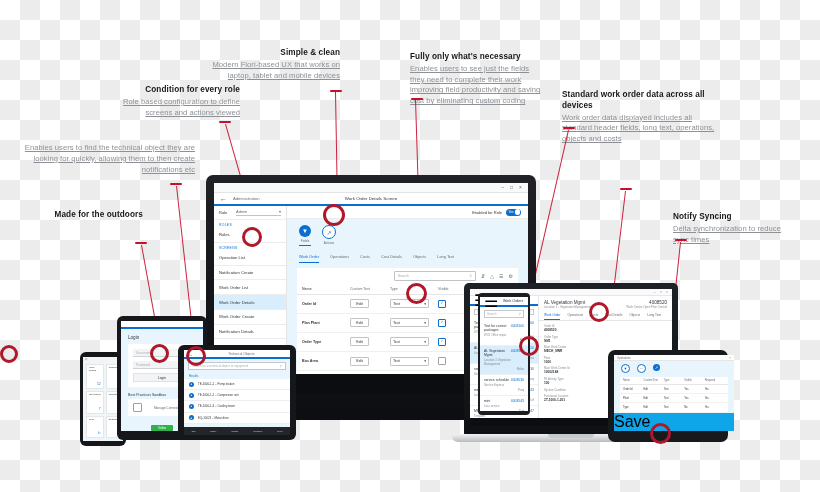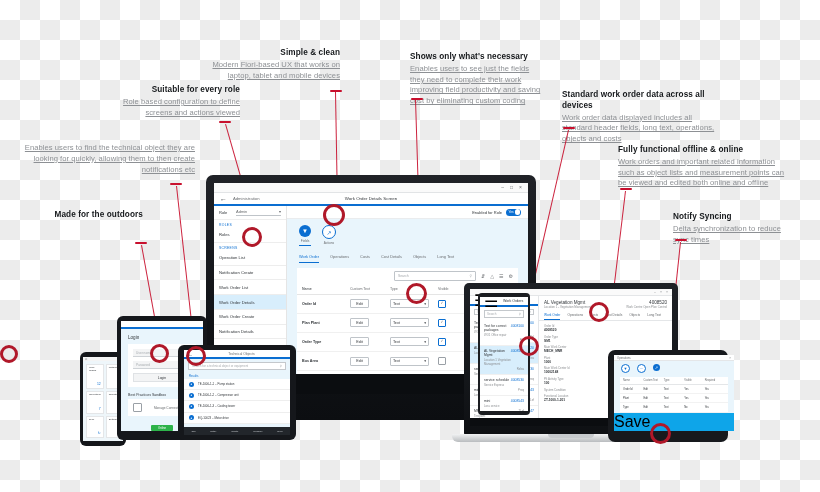--- a/index.html
+++ b/index.html
@@ -246,40 +246,36 @@
 </head>
 <body>
 
 <div class="stage">
 
   <div class="callout ta-r" style="left:195px;top:48px;width:145px;">
     <p class="ttl">Simple &amp; clean</p>
     <p class="bdy">Modern Fiori-based UX that works on laptop, tablet and mobile devices</p>
   </div>
   <div class="callout ta-r" style="left:105px;top:85px;width:135px;">
-    <p class="ttl">Suitable for every role</p>
+    <p class="ttl">Condition for every role</p>
     <p class="bdy">Role based configuration to define screens and actions viewed</p>
   </div>
   <div class="callout ta-r" style="left:10px;top:143px;width:185px;">
     <p class="bdy">Enables users to find the technical object they are looking for quickly, allowing them to then create notifications etc</p>
   </div>
   <div class="callout ta-r" style="left:18px;top:210px;width:125px;">
     <p class="ttl">Made for the outdoors</p>
   </div>
   <div class="callout ta-l" style="left:410px;top:52px;width:135px;">
-    <p class="ttl">Shows only what's necessary</p>
+    <p class="ttl">Fully only what's necessary</p>
     <p class="bdy">Enables users to see just the fields they need to complete their work improving field productivity and saving cost by eliminating custom coding</p>
   </div>
   <div class="callout ta-l" style="left:562px;top:90px;width:155px;">
     <p class="ttl">Standard work order data across all devices</p>
     <p class="bdy">Work order data displayed includes all standard header fields, long text, operations, objects and costs</p>
-  </div>
-  <div class="callout ta-l" style="left:618px;top:145px;width:170px;">
-    <p class="ttl">Fully functional offline &amp; online</p>
-    <p class="bdy">Work orders and important related information such as object lists and measurement points can be viewed and edited both online and offline</p>
   </div>
   <div class="callout ta-l" style="left:673px;top:212px;width:115px;">
     <p class="ttl">Notify Syncing</p>
     <p class="bdy">Delta synchronization to reduce sync times</p>
   </div>
 
   <div class="tick" style="left:330px;top:90px;width:12px;"></div>
   <div class="tick" style="left:219px;top:121px;width:12px;"></div>
   <div class="tick" style="left:170px;top:183px;width:12px;"></div>
   <div class="tick" style="left:135px;top:242px;width:12px;"></div>

